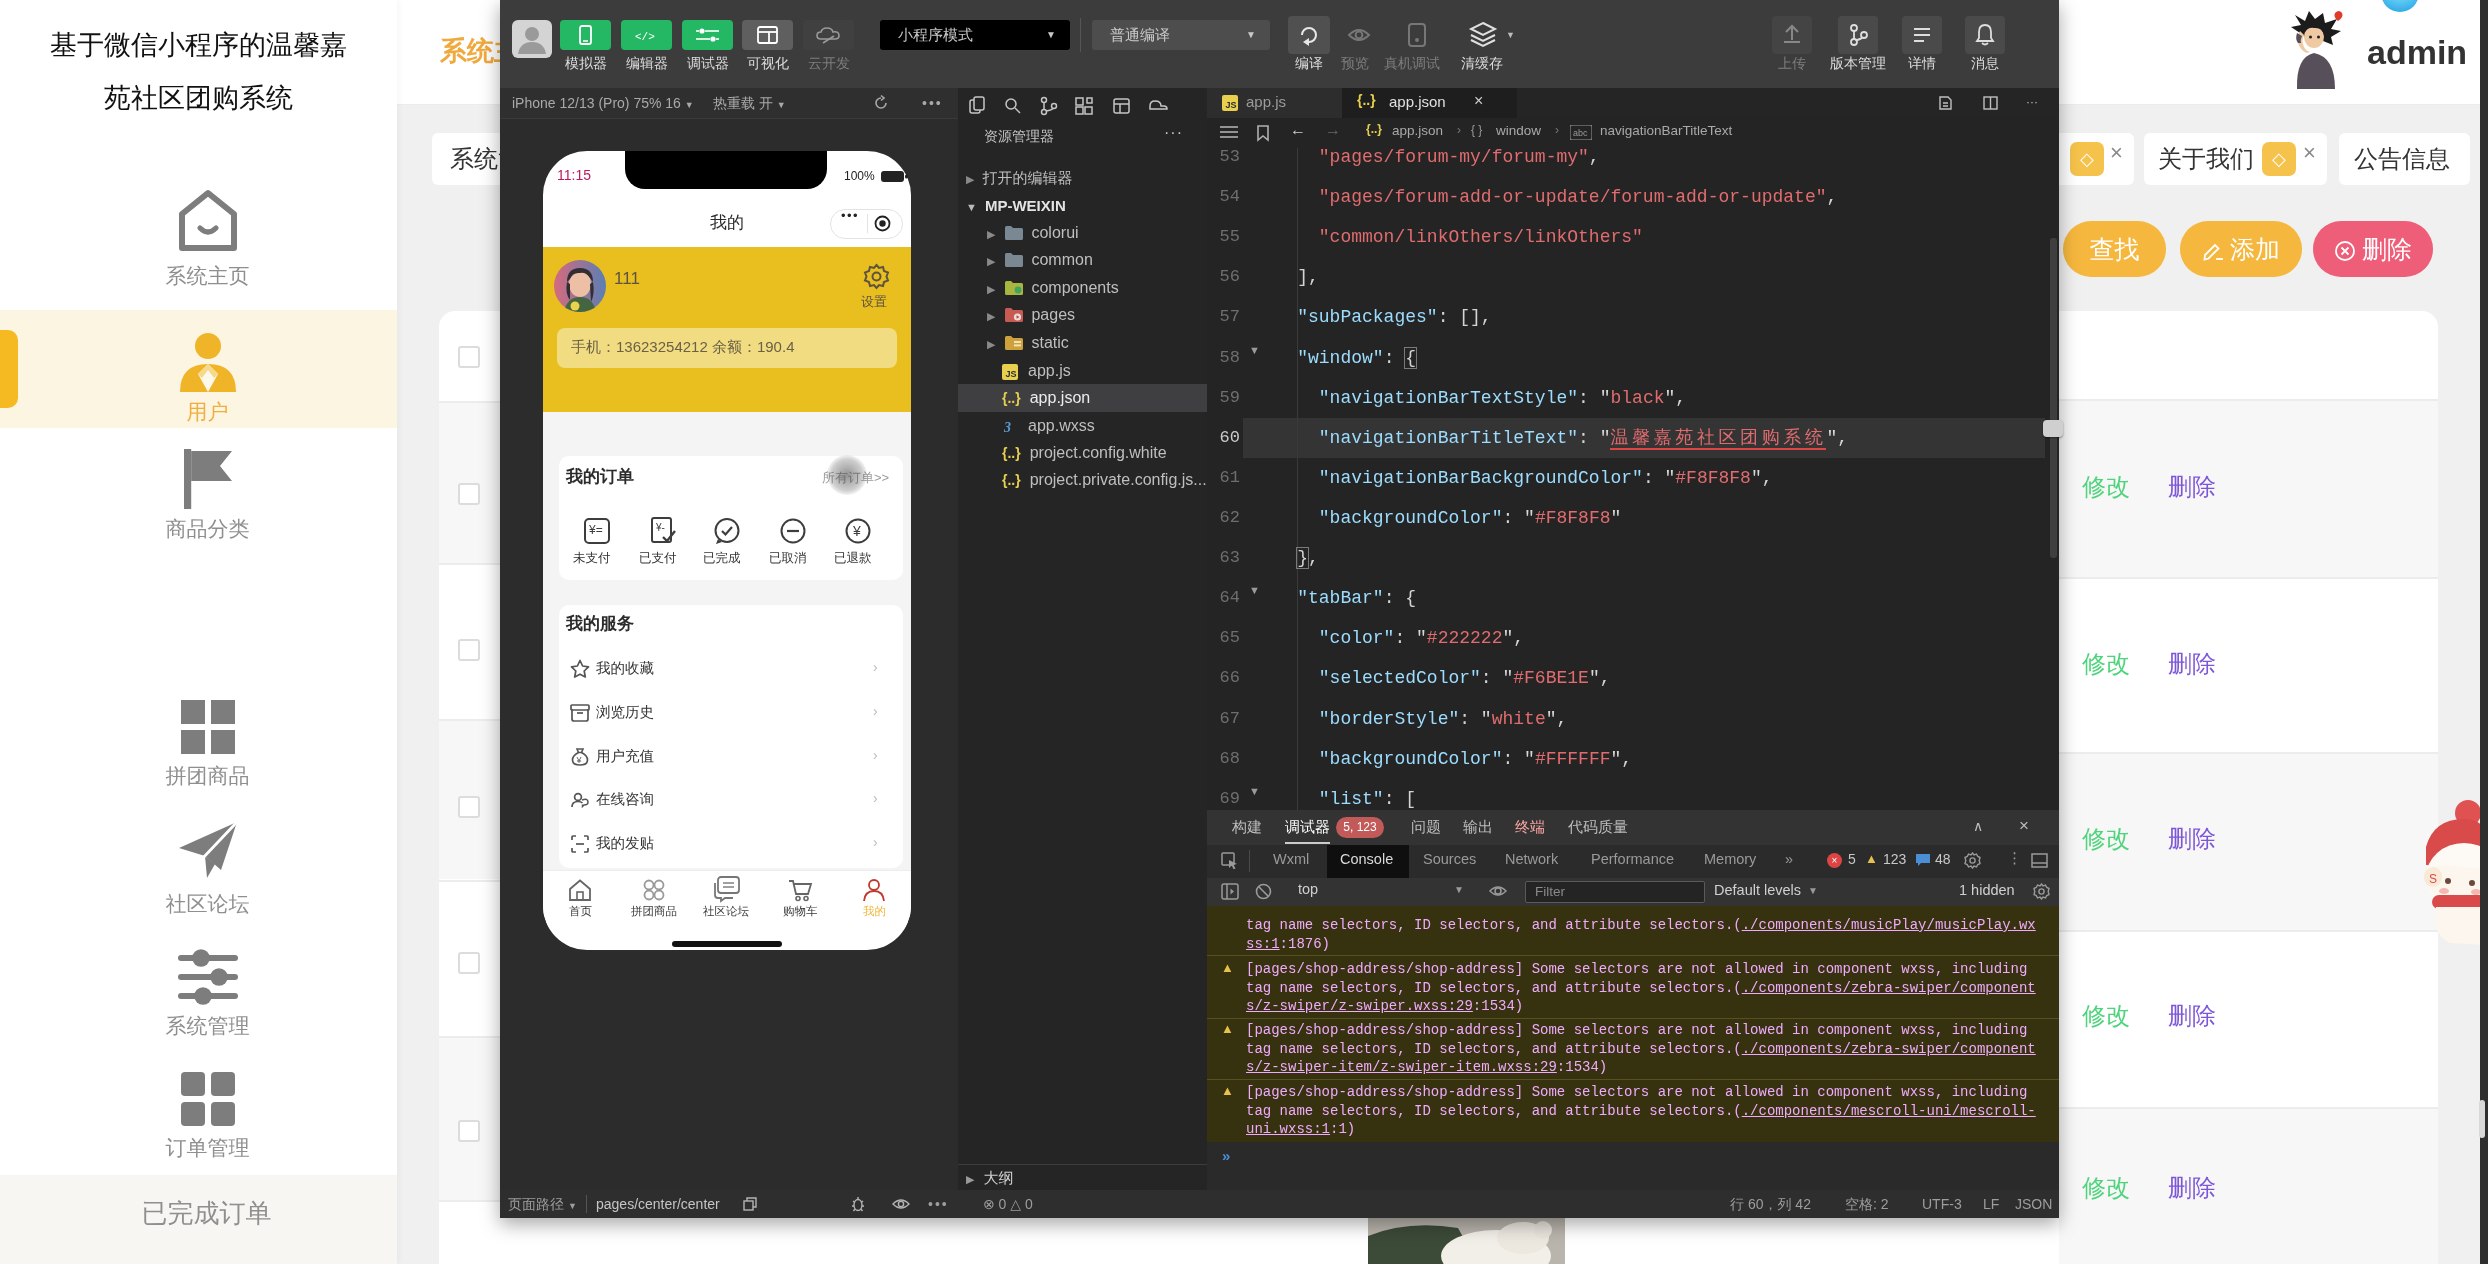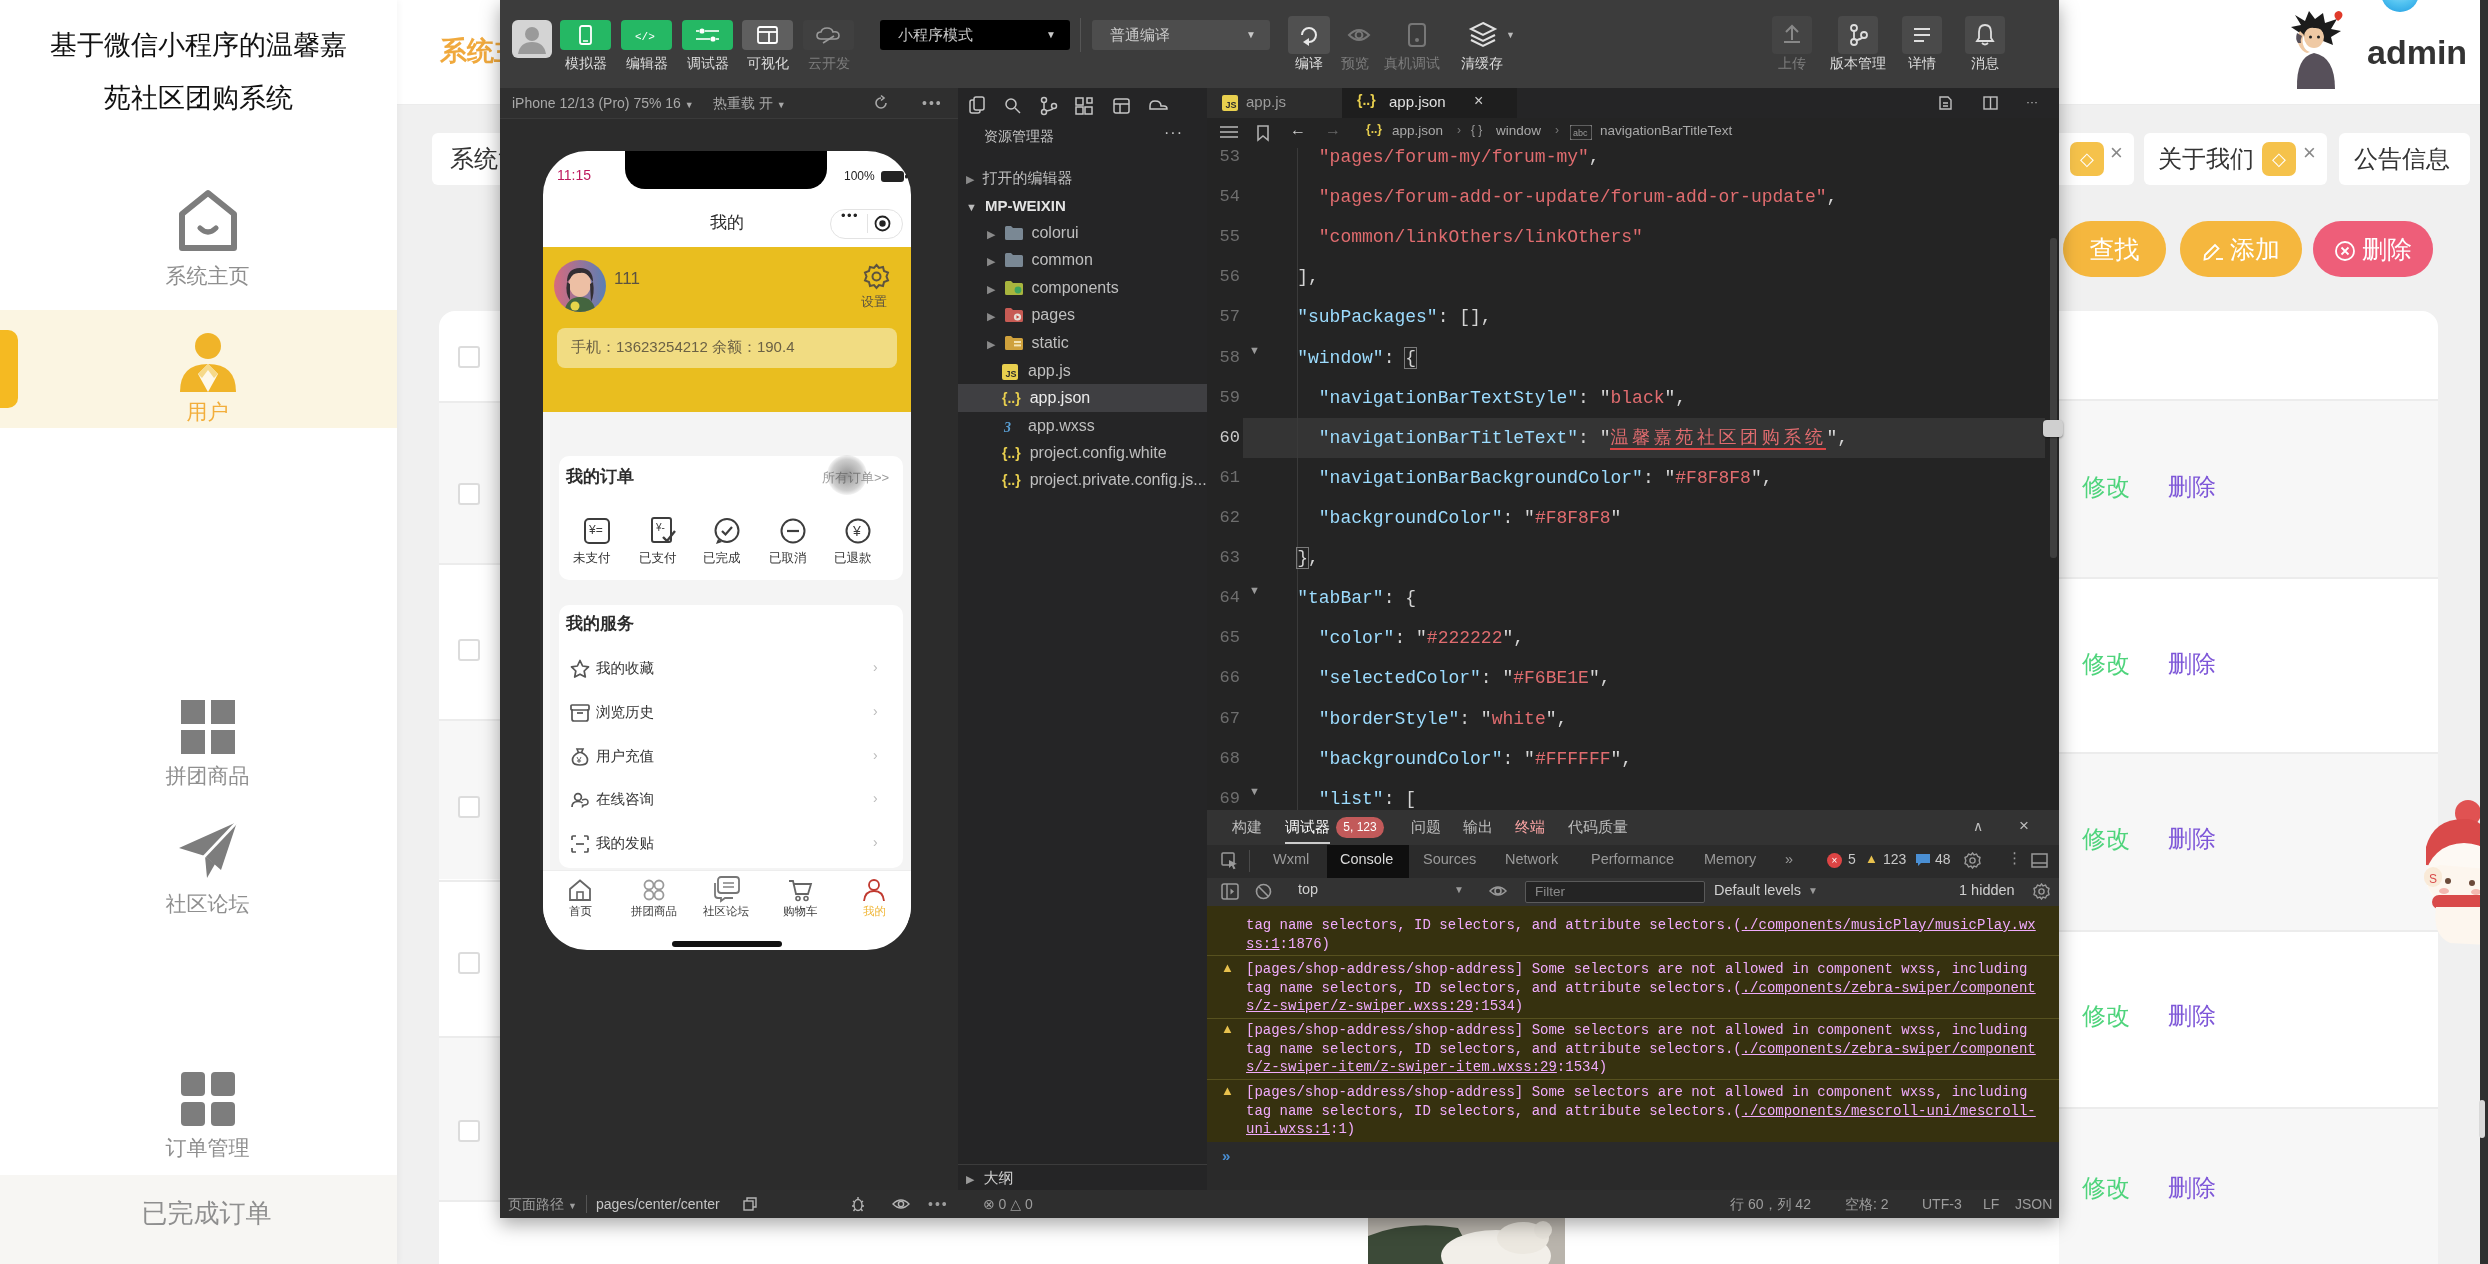--- a/index.html
+++ b/index.html
@@ -168,36 +168,56 @@
   </div>
   <div class="abs mi" style="left:0;top:330px;color:#f2ae3b;">
     <svg width="64" height="62" viewBox="0 0 32 31">
         <circle cx="16" cy="8" r="6.5" fill="#f0b429"></circle>
         <path d="M2 31 Q2 17 16 17 Q30 17 30 31 Z" fill="#f0b429"></path>
         <path d="M16 17 L11 22 L16 31 L21 22 Z" fill="#fff" opacity=".9"></path>
         <path d="M16 17 L11 22 L13 24 L16 20 L19 24 L21 22 Z" fill="#f6d98a"></path>
       </svg>
     <div class="lbl" style="color:#f2ae3b;">用户</div>
   </div>
+  <div class="abs mi" style="left:0;top:447px;">
+    <svg width="60" height="62" viewBox="0 0 30 31">
+        <rect x="3" y="1" width="3.6" height="30" fill="#7d7d7d"></rect>
+        <path d="M6.6 2 L27 2 L21 9.5 L27 17 L6.6 17 Z" fill="#7d7d7d"></path>
+      </svg>
+    <div class="lbl">商品分类</div>
+  </div>
   <div class="abs mi" style="left:0;top:698px;">
     <svg width="58" height="58" viewBox="0 0 29 29">
         <rect x="1" y="1" width="12" height="12" fill="#7d7d7d"></rect>
         <rect x="16" y="1" width="12" height="12" fill="#7d7d7d"></rect>
         <rect x="1" y="16" width="12" height="12" fill="#7d7d7d"></rect>
         <rect x="16" y="16" width="12" height="12" fill="#7d7d7d"></rect>
       </svg>
     <div class="lbl">拼团商品</div>
   </div>
   <div class="abs mi" style="left:0;top:818px;">
     <svg width="62" height="66" viewBox="0 0 31 33">
         <path d="M1 15 L30 2 L22 26 L14 19 Z" fill="#7d7d7d"></path>
         <path d="M14 19 L15 30 L19 23" fill="#7d7d7d"></path>
         <path d="M30 2 L12 21" stroke="#fff" stroke-width="1.4"></path>
       </svg>
     <div class="lbl">社区论坛</div>
+  </div>
+  <div class="abs mi" style="left:0;top:948px;">
+    <svg width="62" height="58" viewBox="0 0 31 29">
+        <g stroke="#7d7d7d" stroke-width="3" stroke-linecap="round">
+          <line x1="2" y1="5" x2="29" y2="5"></line>
+          <line x1="2" y1="14.5" x2="29" y2="14.5"></line>
+          <line x1="2" y1="24" x2="29" y2="24"></line>
+        </g>
+        <circle cx="12" cy="5" r="4.4" fill="#7d7d7d"></circle>
+        <circle cx="21" cy="14.5" r="4.4" fill="#7d7d7d"></circle>
+        <circle cx="13" cy="24" r="4.4" fill="#7d7d7d"></circle>
+      </svg>
+    <div class="lbl">系统管理</div>
   </div>
   <div class="abs mi" style="left:0;top:1070px;">
     <svg width="58" height="58" viewBox="0 0 29 29">
         <rect x="1" y="1" width="12" height="12" rx="2" fill="#7d7d7d"></rect>
         <rect x="16" y="1" width="12" height="12" rx="2" fill="#7d7d7d"></rect>
         <rect x="1" y="16" width="12" height="12" rx="2" fill="#7d7d7d"></rect>
         <rect x="16" y="16" width="12" height="12" rx="2" fill="#7d7d7d"></rect>
       </svg>
     <div class="lbl">订单管理</div>
   </div>

